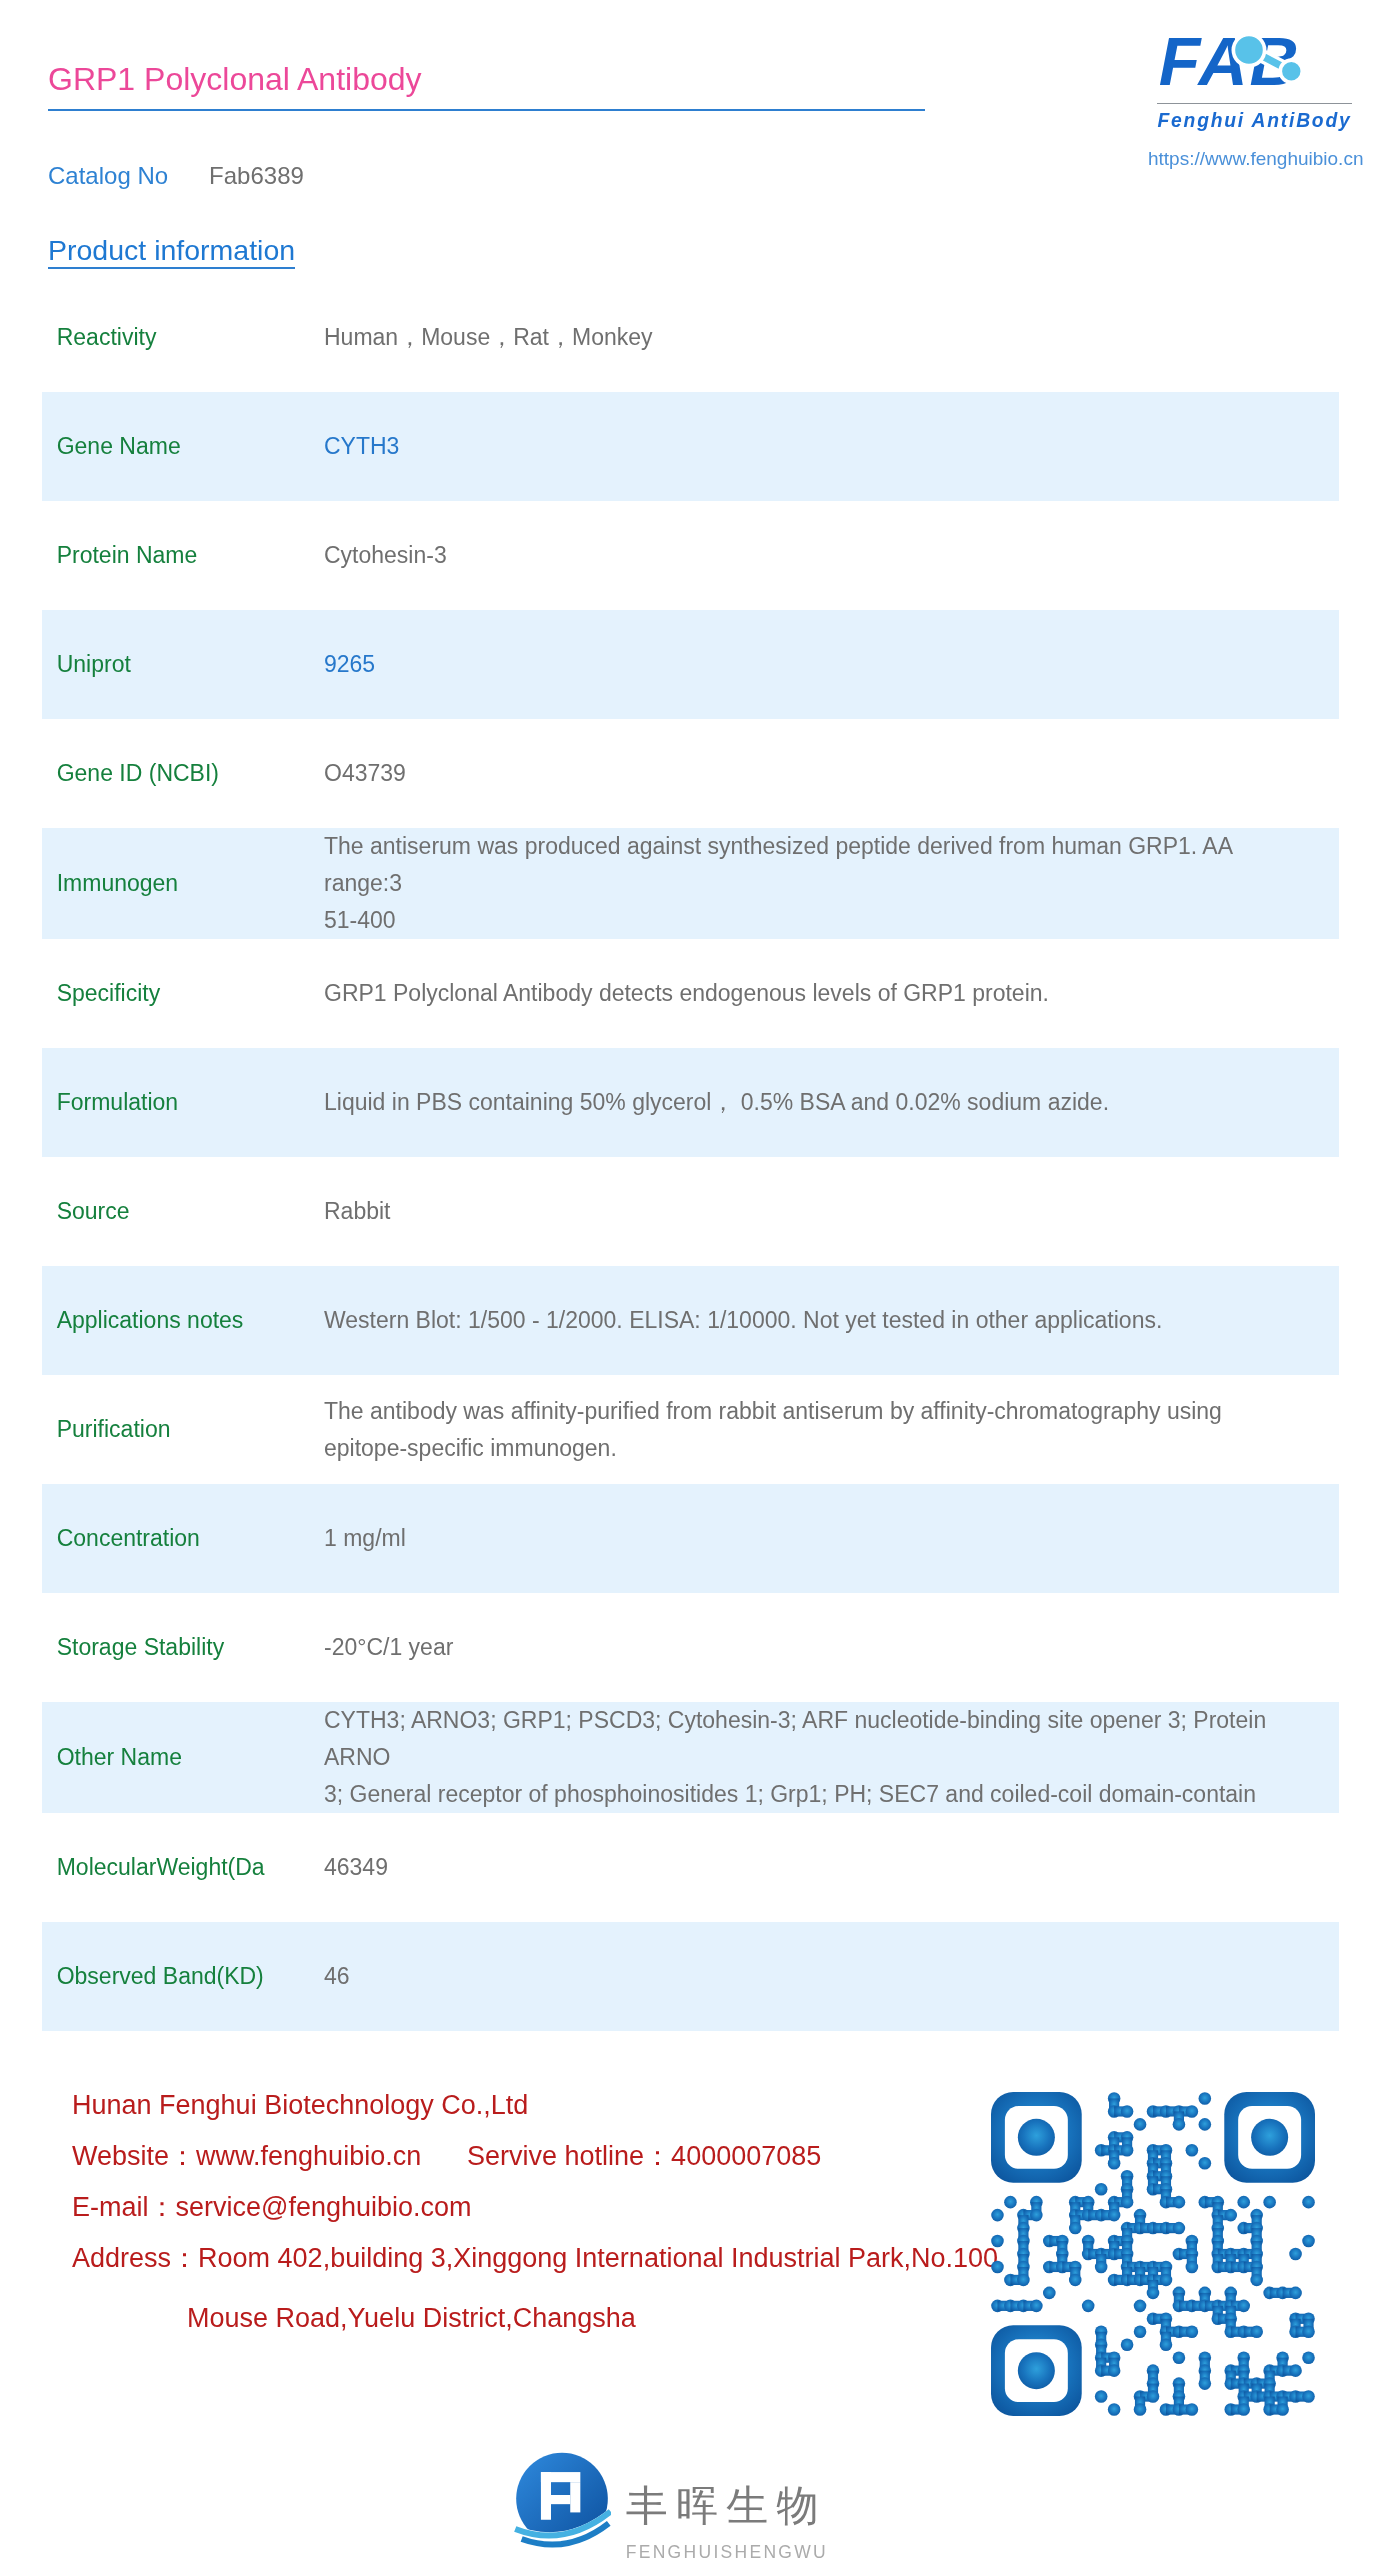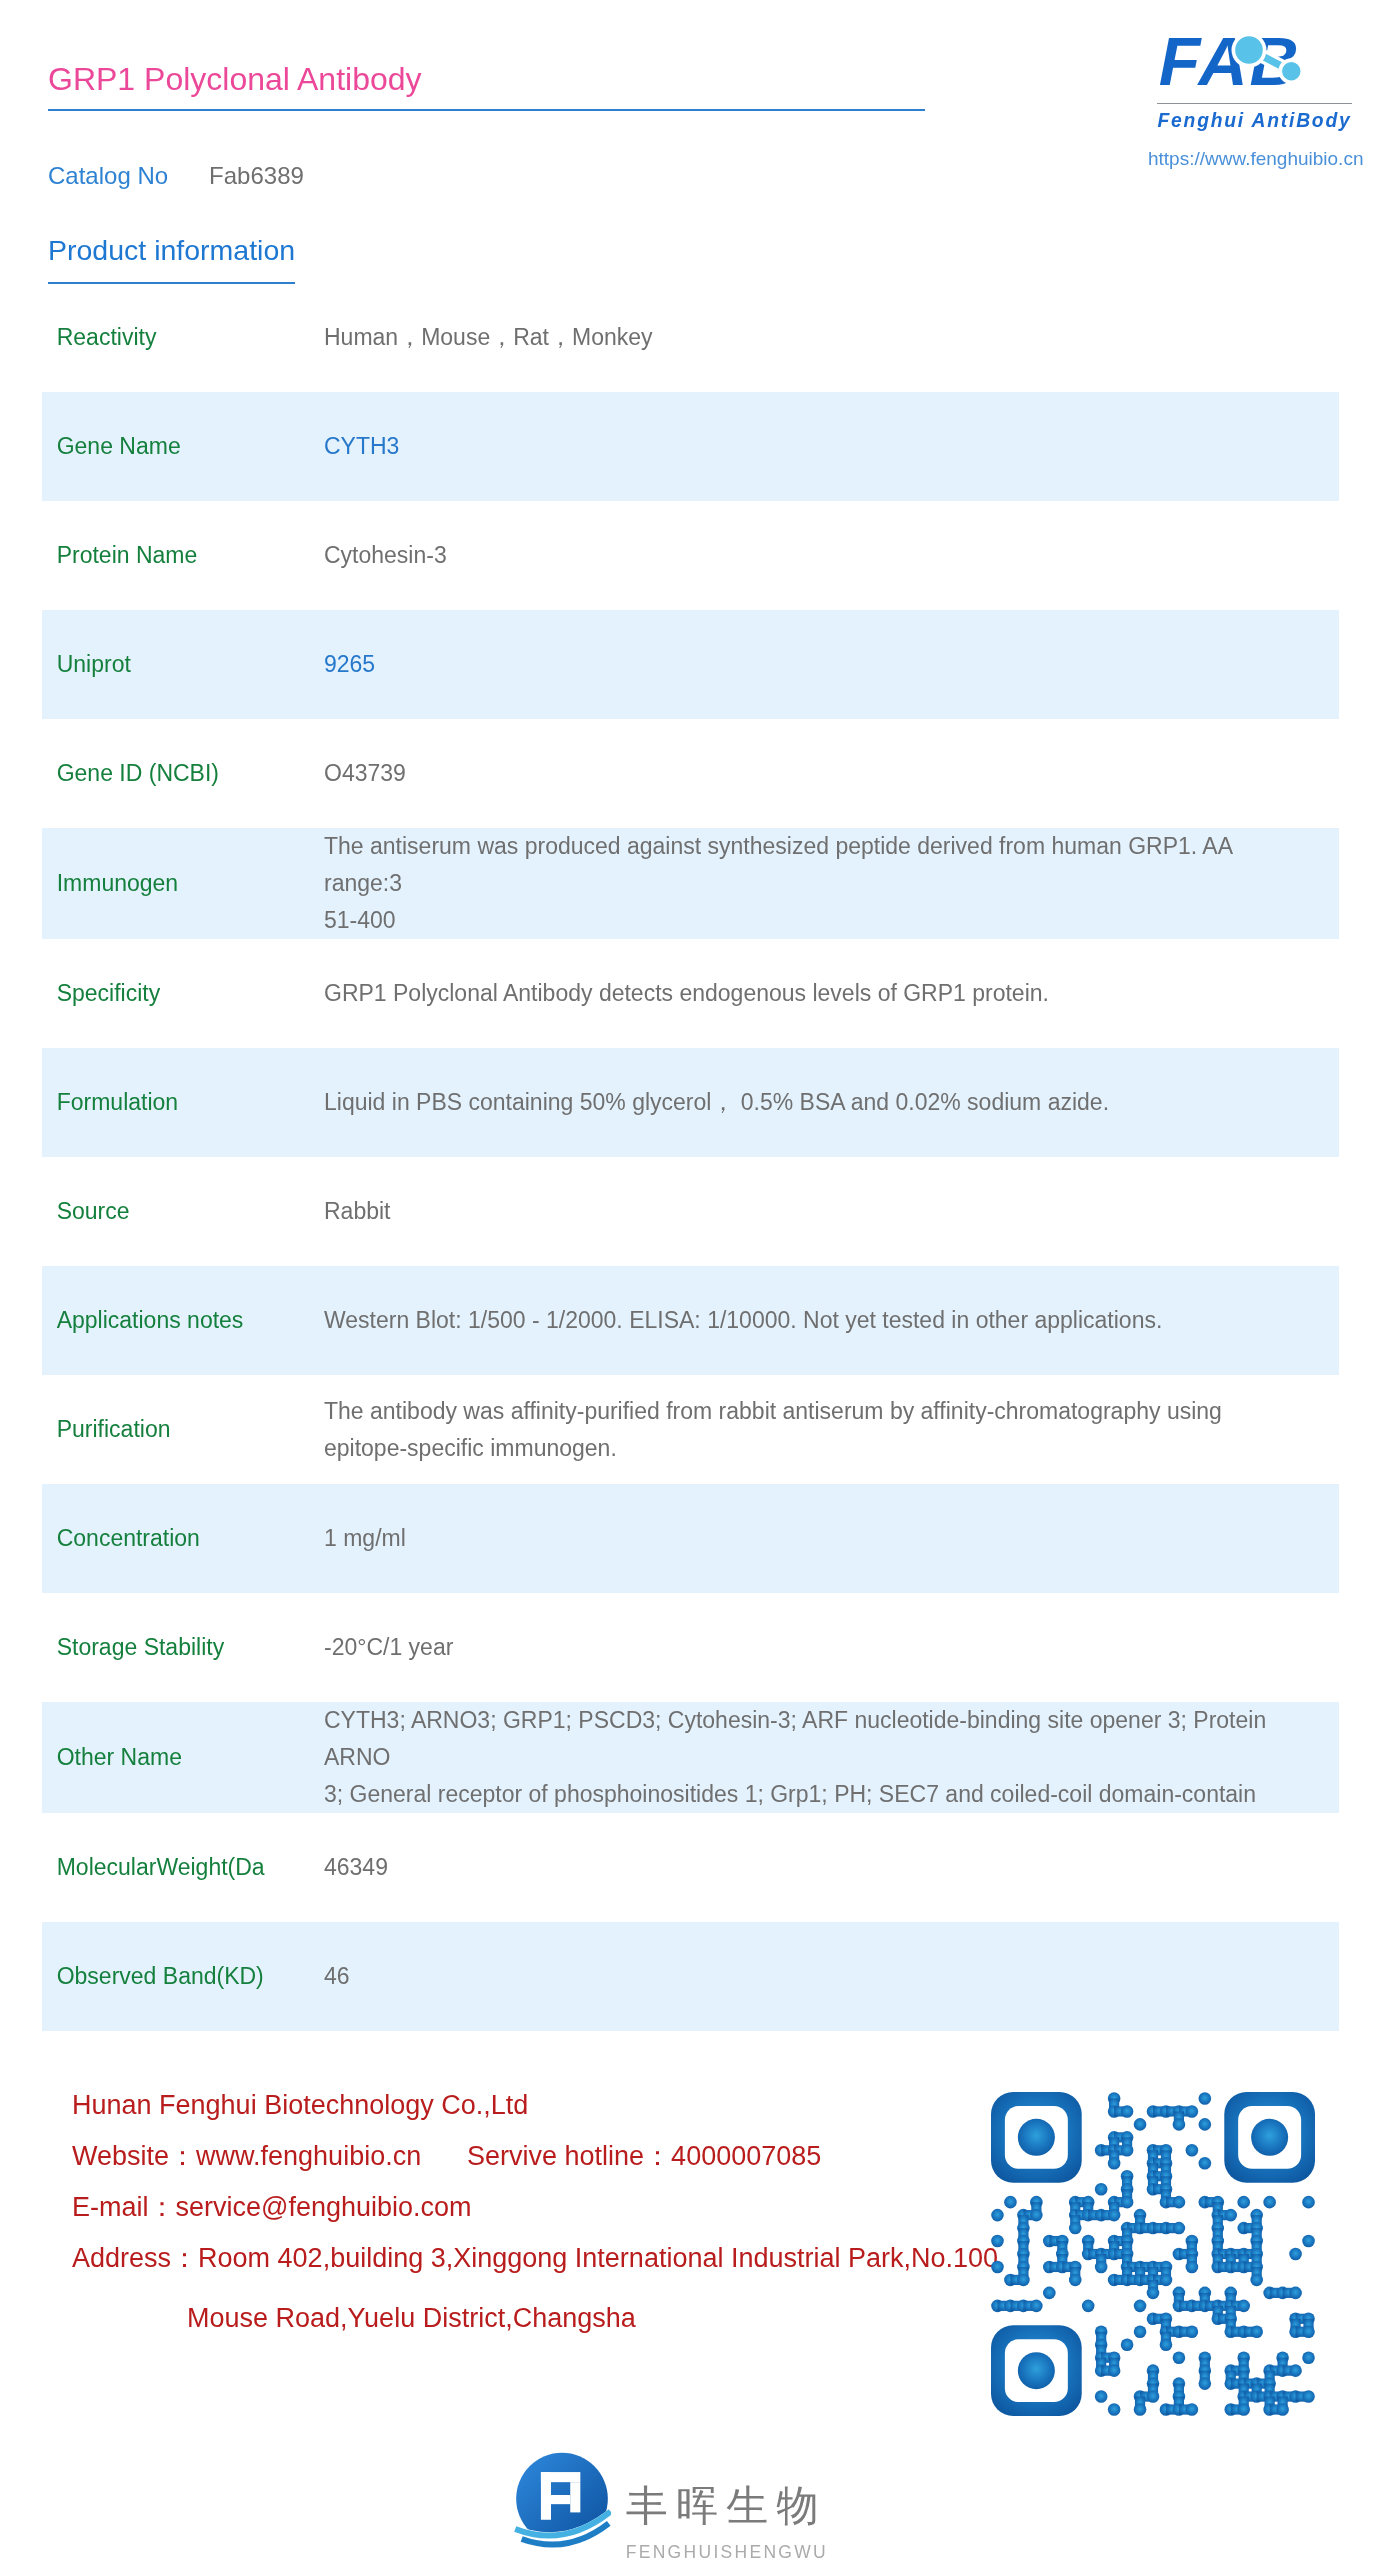--- a/index.html
+++ b/index.html
@@ -13,21 +13,21 @@
   .title-rule { position:absolute; left:48px; top:109px; width:877px; height:1.8px; background:#2e7fd0; }
   .catalog    { position:absolute; left:48px; top:162px; font-size:24px; }
   .catalog .lab { color:#2e82d3; }
   .catalog .val { color:#6f6f6f; margin-left:41px; }
   .fab-block  { position:absolute; left:1148px; top:26px; width:213px; text-align:center; }
   .fab-divider{ height:0.9px; background:#8d9399; margin:1.8px 9.2px 6.4px; }
   .fab-subtitle{ font-size:19.3px; font-style:italic; font-weight:bold; color:#1a6ad0; letter-spacing:1.8px; }
   .fab-url    { margin-top:15.6px; font-size:19px; color:#4a90d9; }
   
   .section-heading { position:absolute; left:48px; top:234px; margin:0; font-size:28.5px; font-weight:400;
-    color:#1e78d2; padding-bottom:15px; border-bottom:2.8px solid #2e7fd0; }
+    color:#1e78d2; padding-bottom:0; border-bottom:2.8px solid #2e7fd0; }
   
   .table { position:absolute; left:42px; top:283px; width:1297px; }
   .row { display:flex; align-items:center; min-height:109px; }
   .row.shaded { background:#e4f2fd; }
   .cell-label { width:282px; padding-left:14.7px; font-size:23px; color:#15803d; flex:none; }
   .cell-value { flex:1; padding-right:42px; font-size:23px; line-height:37px; color:#6f6f6f; white-space:pre-line; }
   .cell-value.link { color:#2678cb; }
   
   .footer { position:absolute; left:72px; top:2090px; font-size:27px; color:#b91c1c; line-height:31px; }
   .fline  { margin-top:20px; position:relative; width:920px; white-space:nowrap; }

